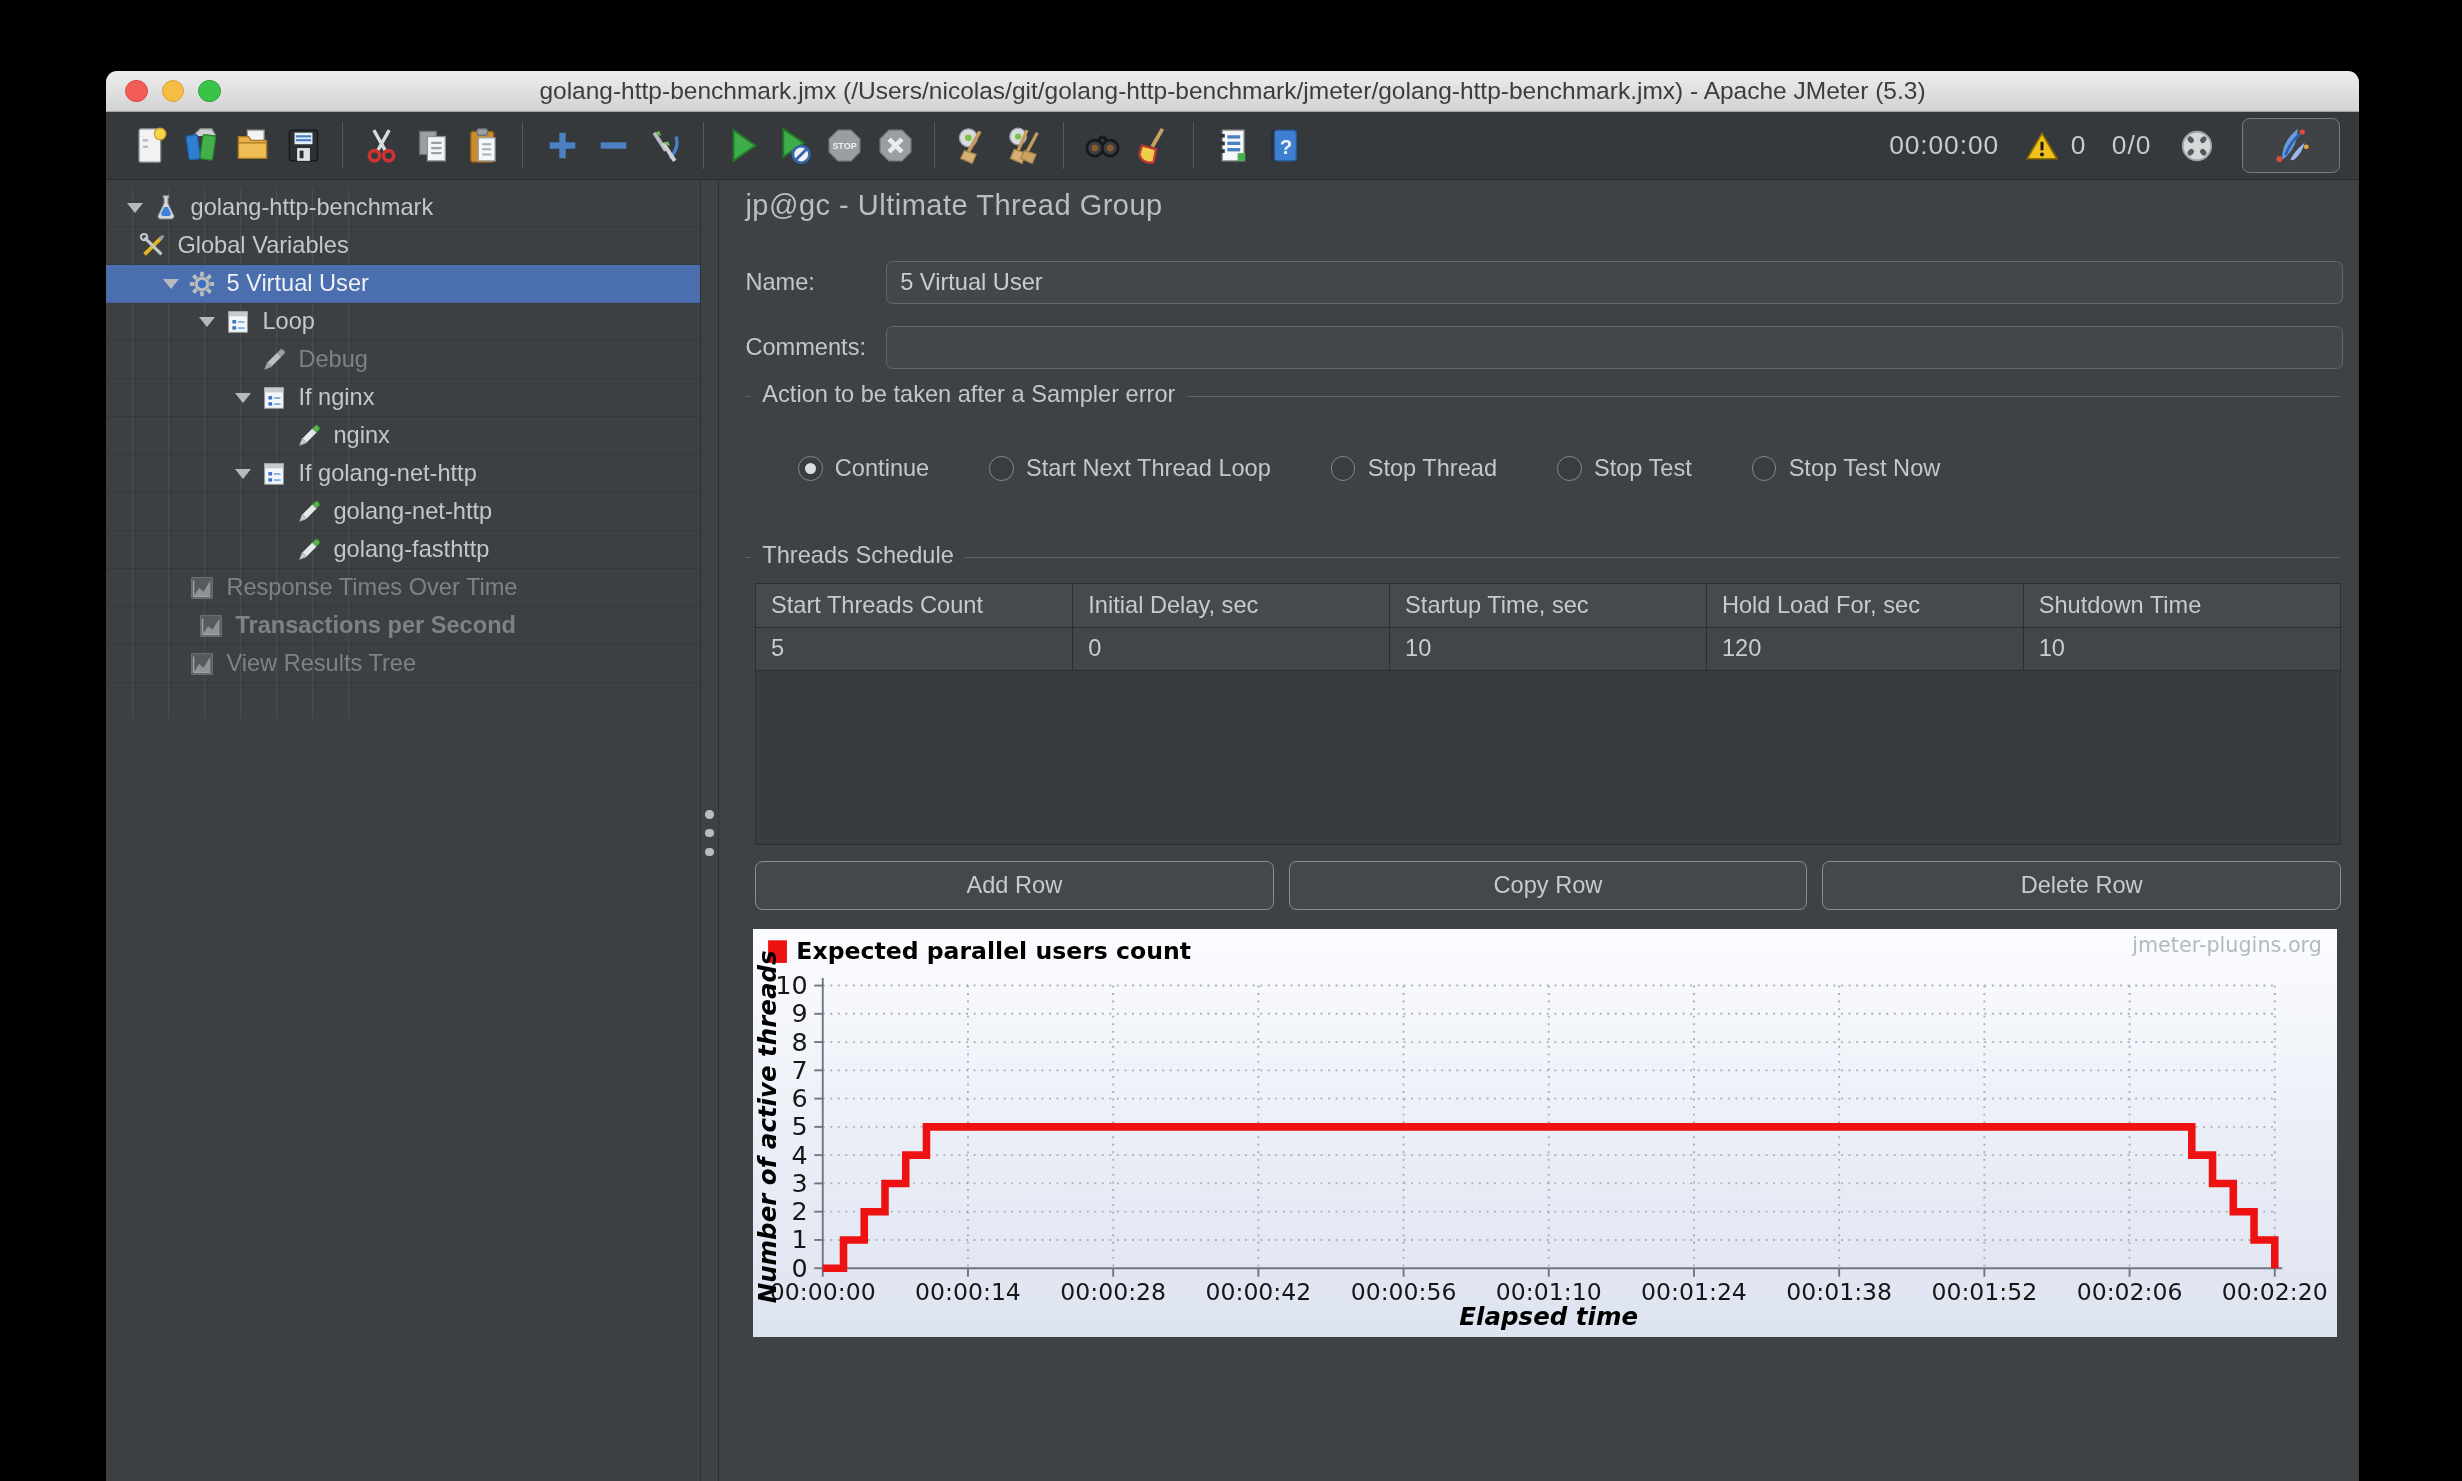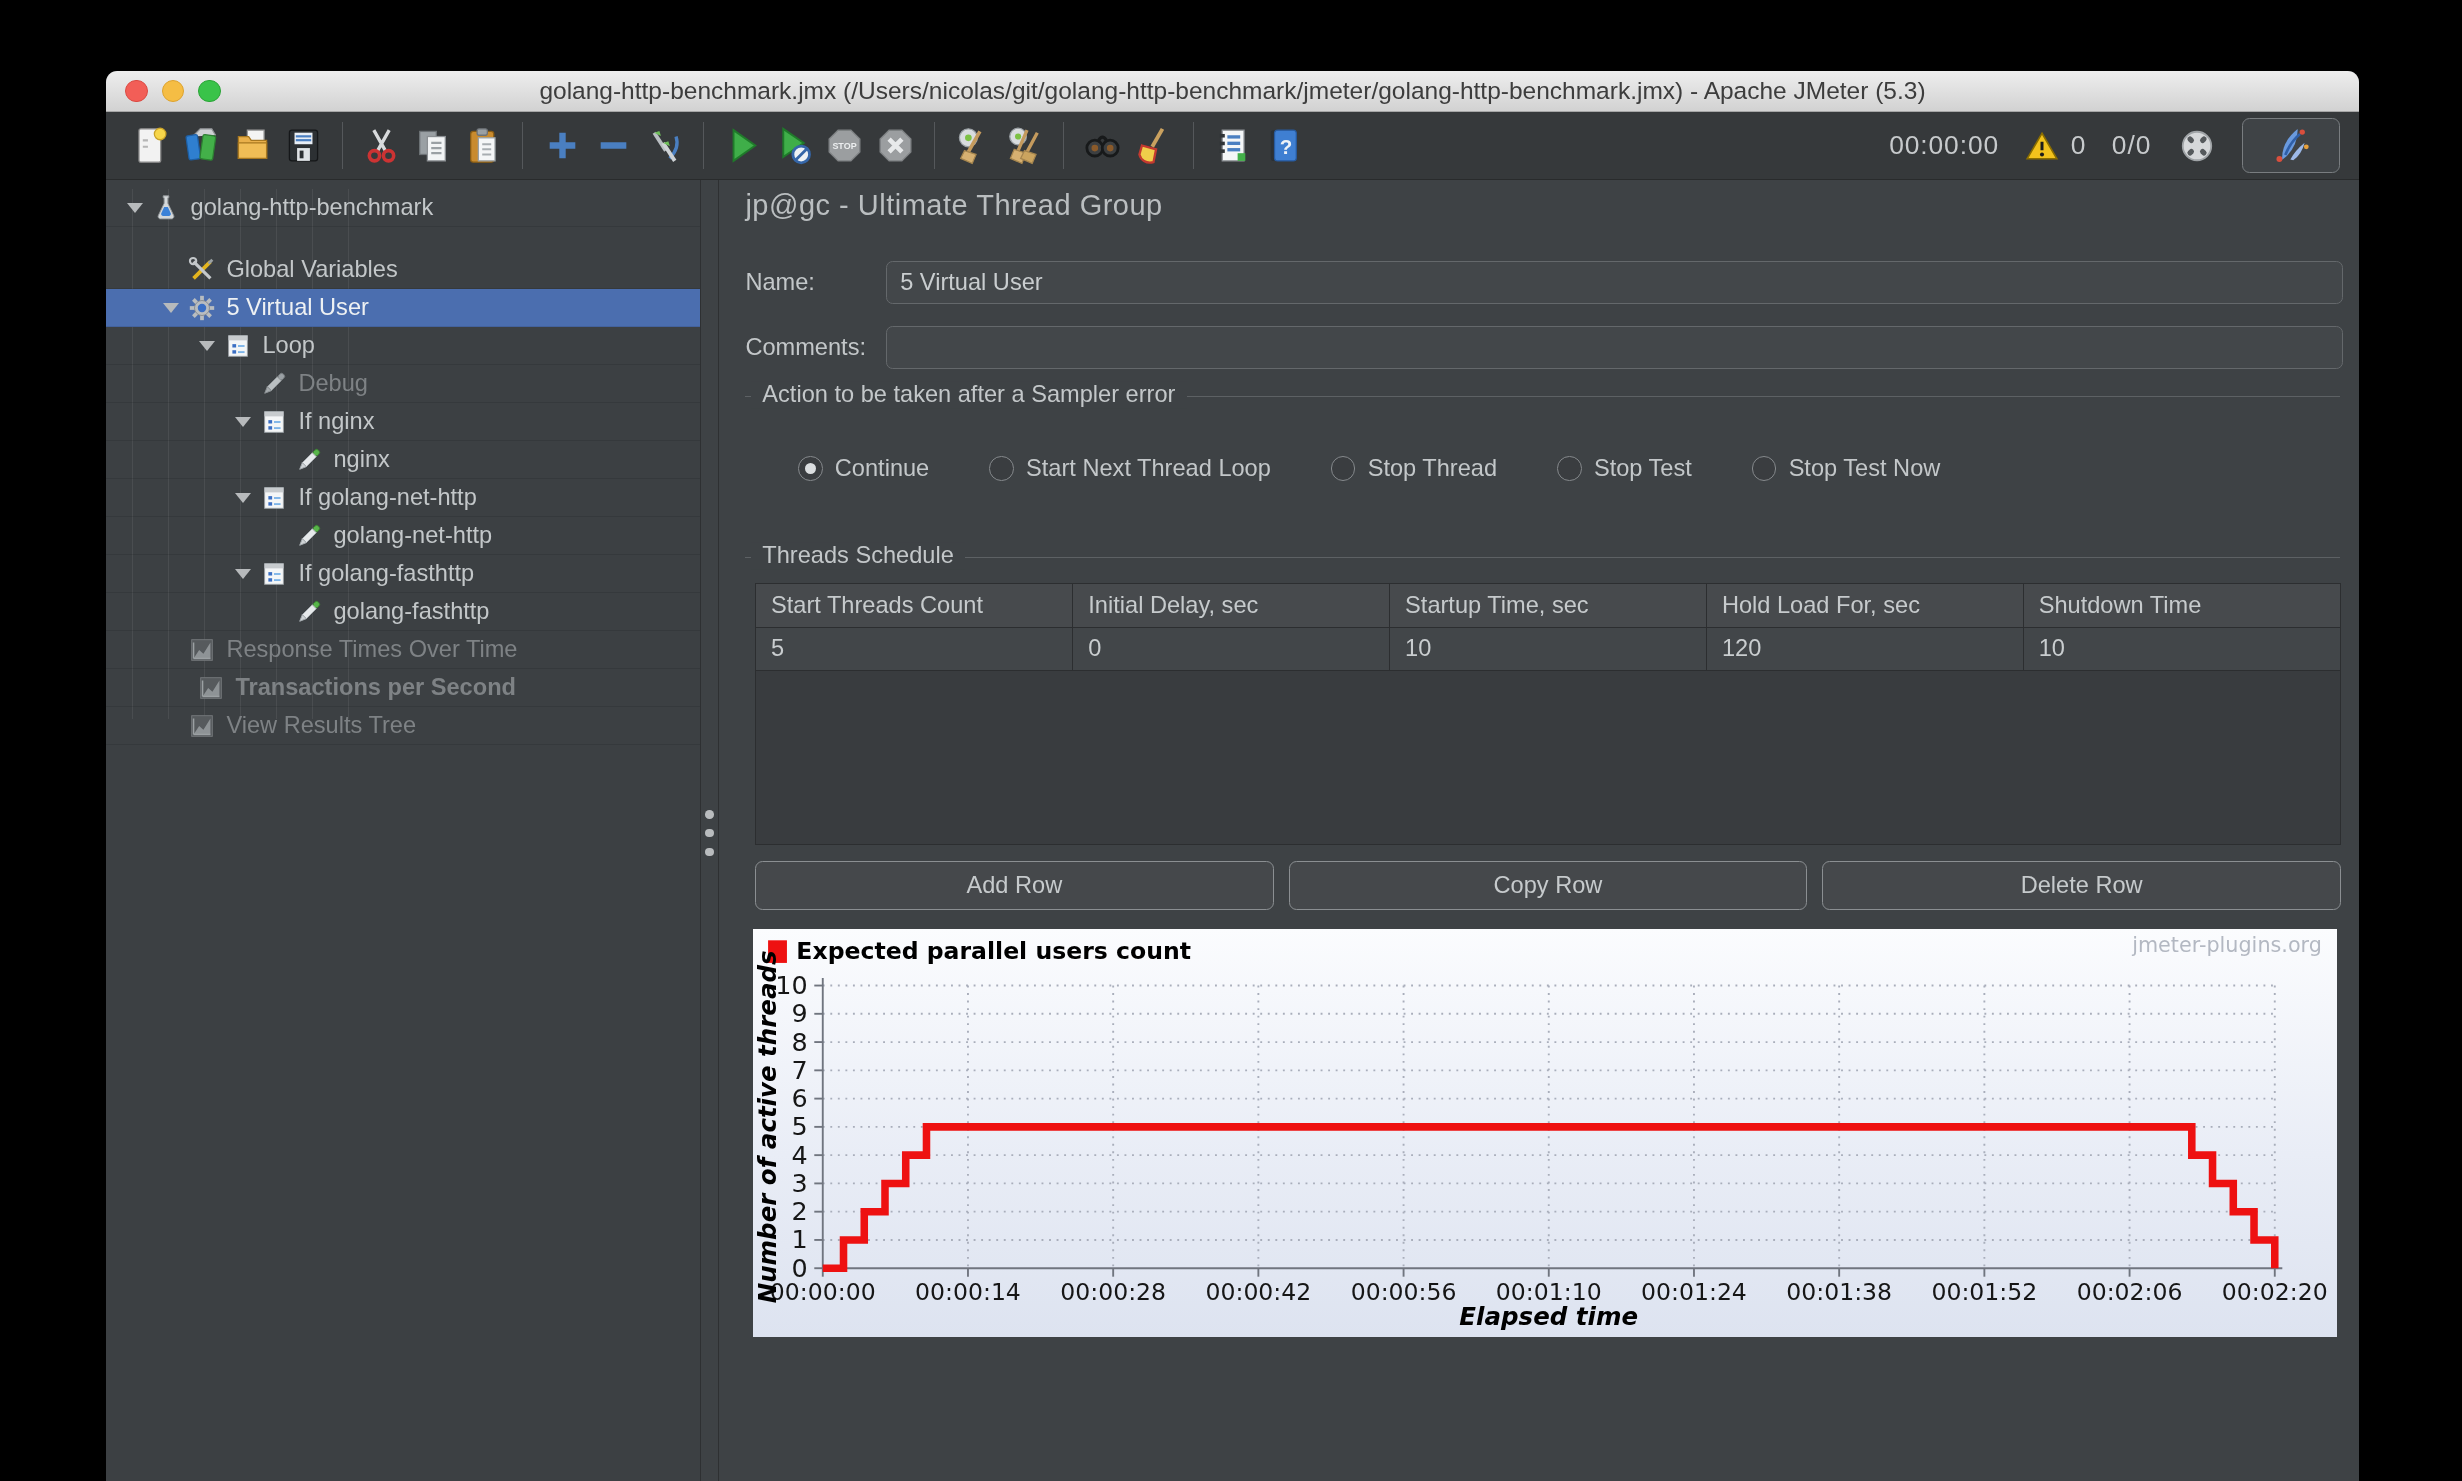--- a/index.html
+++ b/index.html
@@ -306,21 +306,21 @@
               <i></i>
             </span>
             <span class="tree-icon">
               <svg viewBox="0 0 32 32">
                 <path d="M13 3 h6 v2 h-1 v6 l6.2 13 a2.5 2.5 0 0 1 -2.3 3.6 h-11.8 a2.5 2.5 0 0 1 -2.3 -3.6 l6.2 -13 v-6 h-1 z" fill="#d4d8da" stroke="#8f9497"></path>
                 <path d="M11 21.5 l3 -6.5 h4 l3 6.5 a2.2 2.2 0 0 1 -2 3.1 h-6 a2.2 2.2 0 0 1 -2 -3.1 z" fill="#3b82d8"></path>
               </svg>
             </span>
             <span>golang-http-benchmark</span>
           </div>
-          <div class="tree-row" style="padding-left: 49px; margin-top: 24px;">
+          <div class="tree-row" style="">
             <span class="twisty"></span>
             <span class="tree-icon">
               <svg viewBox="0 0 32 32">
                 <path d="M7 25 L25 7" stroke="#e3b41e" stroke-width="4"></path>
                 <path d="M23 9 l4 -4" stroke="#9aa0a4" stroke-width="3"></path>
                 <path d="M7 7 L25 25" stroke="#c3c7ca" stroke-width="3.4"></path>
                 <circle cx="6.5" cy="6.5" r="3.4" fill="none" stroke="#c3c7ca" stroke-width="2.2"></circle>
               </svg>
             </span>
             <span>Global Variables</span>
@@ -438,40 +438,20 @@
             <span class="tree-icon">
               <svg viewBox="0 0 32 32">
                 <g transform="rotate(45 16 16)">
                   <rect x="13" y="1.5" width="6" height="7" rx="2.6" fill="#58b54a" stroke="#3a7f30"></rect>
                   <rect x="13" y="8" width="6" height="15" fill="#e6e9eb" stroke="#a7adb1"></rect>
                   <path d="M13 23 L16 30 L19 23 z" fill="#cfd3d6" stroke="#a7adb1"></path>
                 </g>
               </svg>
             </span>
             <span>golang-net-http</span>
-          </div>
-          <div class="tree-row" style="padding-left: 121px;">
-            <span class="twisty">
-              <i></i>
-            </span>
-            <span class="tree-icon">
-              <svg viewBox="0 0 32 32">
-                <rect x="6" y="5" width="20" height="22" fill="#f4f6f7" stroke="#9aa0a4"></rect>
-                <rect x="6" y="5" width="20" height="5" fill="#c7cbce"></rect>
-                <g fill="#3b6fc4">
-                  <rect x="10" y="14" width="4" height="3.6"></rect>
-                  <rect x="10" y="20.5" width="4" height="3.6"></rect>
-                </g>
-                <g fill="#7db4e8">
-                  <rect x="16" y="15" width="7" height="2"></rect>
-                  <rect x="16" y="21.5" width="7" height="2"></rect>
-                </g>
-              </svg>
-            </span>
-            <span>If golang-fasthttp</span>
           </div>
           <div class="tree-row" style="padding-left: 156px;">
             <span class="twisty"></span>
             <span class="tree-icon">
               <svg viewBox="0 0 32 32">
                 <g transform="rotate(45 16 16)">
                   <rect x="13" y="1.5" width="6" height="7" rx="2.6" fill="#58b54a" stroke="#3a7f30"></rect>
                   <rect x="13" y="8" width="6" height="15" fill="#e6e9eb" stroke="#a7adb1"></rect>
                   <path d="M13 23 L16 30 L19 23 z" fill="#cfd3d6" stroke="#a7adb1"></path>
                 </g>

